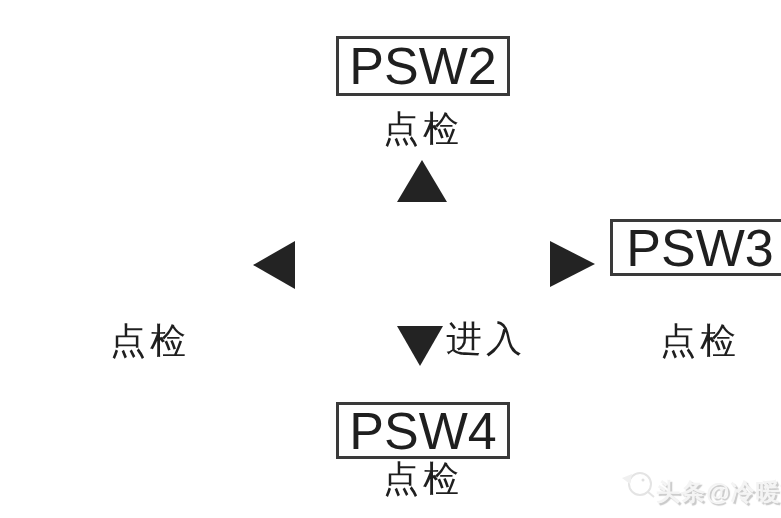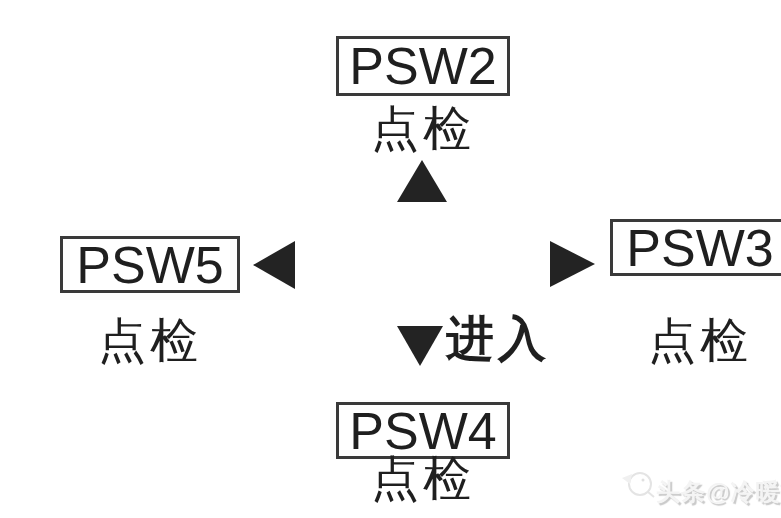--- a/index.html
+++ b/index.html
@@ -32,21 +32,21 @@
     justify-content: center;
     font-size: 52px;
     line-height: 1;
     color: var(--label_color);
     letter-spacing: 0px;
     box-sizing: border-box;
   }
   .caption {
     position: absolute;
     text-align: center;
-    font-size: 48px;
+    font-size: 36px;
     line-height: 54px;
     color: var(--label_color);
     letter-spacing: 4px;
     white-space: nowrap;
   }
   .tri {
     position: absolute;
     width: 0;
     height: 0;
   }
@@ -110,37 +110,34 @@
 
 <div class="stage">
 
   <div class="psw-box" style="left:296px; top:36px; width:174px; height:60px;">
     <span>PSW2</span>
   </div>
   <div class="caption" style="left:296px; top:102px; width:174px;">点检</div>
 
   <div class="tri tri-up" style="left:357px; top:160px;"></div>
 
-  <div class="psw-box" style="left:20px; top:236px; width:180px; height:57px;">
-    <span>PSW5</span>
-  </div>
   <div class="caption" style="left:20px; top:314px; width:180px;">点检</div>
 
   <div class="tri tri-left" style="left:213px; top:241px;"></div>
 
 
   <div class="tri tri-right" style="left:510px; top:241px;"></div>
 
   <div class="psw-box" style="left:570px; top:219px; width:180px; height:57px;">
     <span>PSW3</span>
   </div>
   <div class="caption" style="left:570px; top:314px; width:180px;">点检</div>
 
   <div class="tri tri-down" style="left:357px; top:326px;"></div>
-  <div class="caption" style="left:406px; top:312px; text-align:right;font-weight:bold;">进入</div>
+  <div class="caption" style="left:406px; top:312px; text-align:right;">进入</div>
 
   <div class="psw-box" style="left:296px; top:402px; width:174px; height:57px;">
     <span>PSW4</span>
   </div>
   <div class="caption" style="left:296px; top:452px; width:174px;">点检</div>
 
   <div class="watermark">
     <svg class="wm-logo" viewBox="0 0 40 36">
       <g fill="none" stroke="#e4e4e4" stroke-width="2">
         <circle cx="22" cy="20" r="11"></circle>

